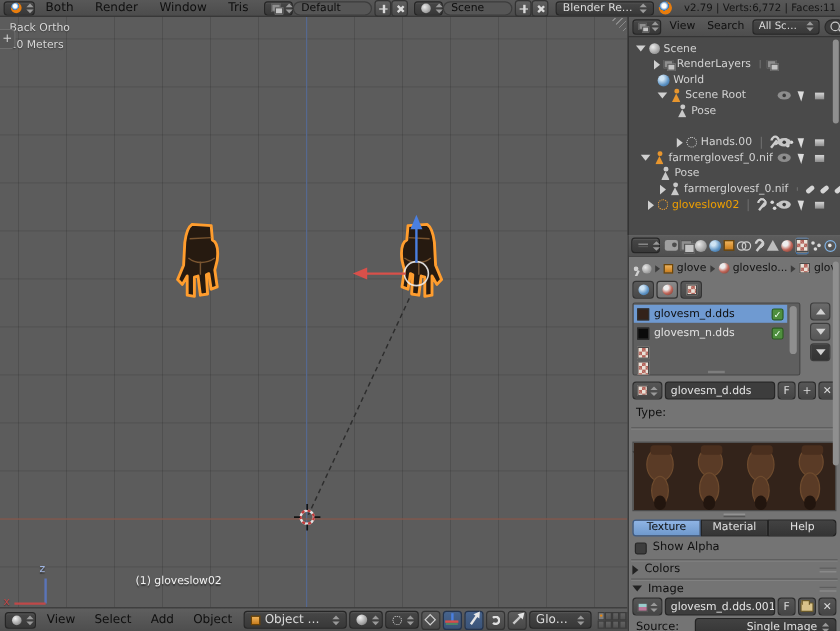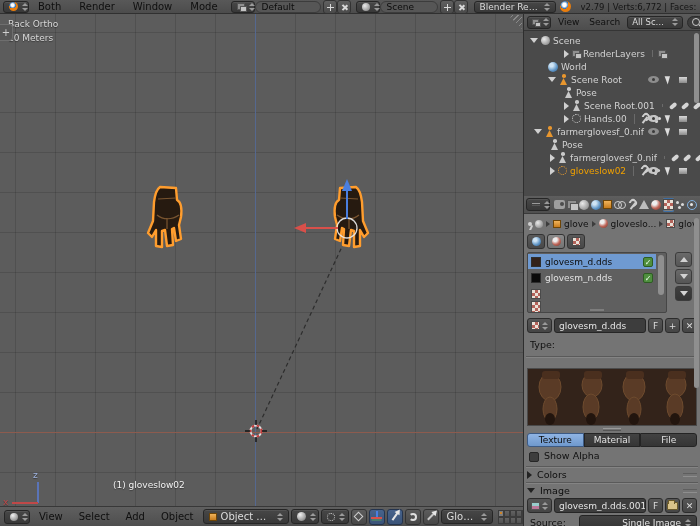--- a/index.html
+++ b/index.html
@@ -191,21 +191,21 @@
     <div class="menu-w" style="width:26px">
       <span class="blogo" style="margin:0;width:9px;height:9px"></span>
       <span class="updn">
           <i class="u"></i>
           <i class="d"></i>
         </span>
     </div>
     <span class="m">Both</span>
     <span class="m">Render</span>
     <span class="m">Window</span>
-    <span class="m">Mode</span>
+    <span class="m">Tris</span>
     <div class="menu-w" style="width:24px;margin-left:4px">
       <span class="ic layeric" style="width:8px;height:7px"></span>
       <span class="updn">
           <i class="u"></i>
           <i class="d"></i>
         </span>
     </div>
     <div class="id-field" style="width:66px">
       <span>Default</span>
     </div>
@@ -407,21 +407,21 @@
       <div class="ol-search">
         <span class="ic mag"></span>
       </div>
     </div>
 
     <div class="orow" style="top:20px;padding-left:6px">
       <span class="exp open"></span>
       <span class="ic sceneic" style="width:9px;height:9px"></span>
       <span class="lbl">Scene</span>
     </div>
-    <div class="orow" style="top:33px;padding-left:40px">
+    <div class="orow" style="top:33px;padding-left:21px">
       <span class="exp closed"></span>
       <span class="ic layeric" style="width:8px;height:7px"></span>
       <span class="lbl">RenderLayers</span>
       <span class="mid">
           <span class="ic layeric" style="width:8px;height:7px"></span>
         </span>
     </div>
     <div class="orow" style="top:46px;padding-left:24px">
       <span class="ic globe"></span>
       <span class="lbl">World</span>
@@ -433,31 +433,20 @@
       <span class="rset">
         <span class="ic eye dim"></span>
         <span class="ic ptr"></span>
         <span class="ic screenic"></span>
       </span>
     </div>
     <div class="orow" style="top:72px;padding-left:40px">
       <span class="ic person gray"></span>
       <span class="lbl">Pose</span>
     </div>
-    <div class="orow" style="top:85px;padding-left:40px">
-      <span class="exp closed"></span>
-      <span class="ic person gray"></span>
-      <span class="lbl">Scene Root.001</span>
-      <span class="mid">
-        <span class="ic bone"></span>
-        <span class="ic bone"></span>
-        <span class="ic bone"></span>
-
-      </span>
-    </div>
     <div class="orow" style="top:98px;padding-left:40px">
       <span class="exp closed"></span>
       <span class="ic meshcirc"></span>
       <span class="lbl">Hands.00</span>
       <span class="mid">
         <span class="ic wrench"></span>
         <span class="ic particleic"></span>
       </span>
       <span class="rset">
         <span class="ic eye"></span>
@@ -482,21 +471,21 @@
     <div class="orow" style="top:137px;padding-left:26px">
       <span class="exp closed"></span>
       <span class="ic person gray"></span>
       <span class="lbl">farmerglovesf_0.nif</span>
       <span class="mid">
         <span class="ic bone"></span>
         <span class="ic bone"></span>
         <span class="ic bone"></span>
       </span>
     </div>
-    <div class="orow" style="top:150px;padding-left:26px">
+    <div class="orow" style="top:150px;padding-left:16px">
       <span class="exp closed"></span>
       <span class="ic meshcirc act"></span>
       <span class="lbl active">gloveslow02</span>
       <span class="mid">
         <span class="ic wrench"></span>
         <span class="ic particleic"></span>
       </span>
       <span class="rset">
         <span class="ic eye"></span>
         <span class="ic ptr"></span>
@@ -664,21 +653,21 @@
           <rect x="98" y="2" width="18" height="8" rx="3"></rect>
             <rect x="140" y="2" width="18" height="8" rx="3"></rect>
         </g>
       </svg>
     </div>
     <div id="pv-nub"></div>
 
     <div id="tmb">
       <span class="seg sel">Texture</span>
       <span class="seg">Material</span>
-      <span class="seg">File</span>
+      <span class="seg">Help</span>
     </div>
 
     <span class="cbx" style="position:absolute;left:5px;top:256px"></span>
     <span class="prop-label" style="left:20px;top:254px">Show Alpha</span>
 
     <div class="sep" style="top:270px"></div>
     <div class="phead" style="top:272px">
       <span class="exp closed" style="border-left-color:#222"></span>
       <span>Colors</span>
       <span class="grip"></span>

